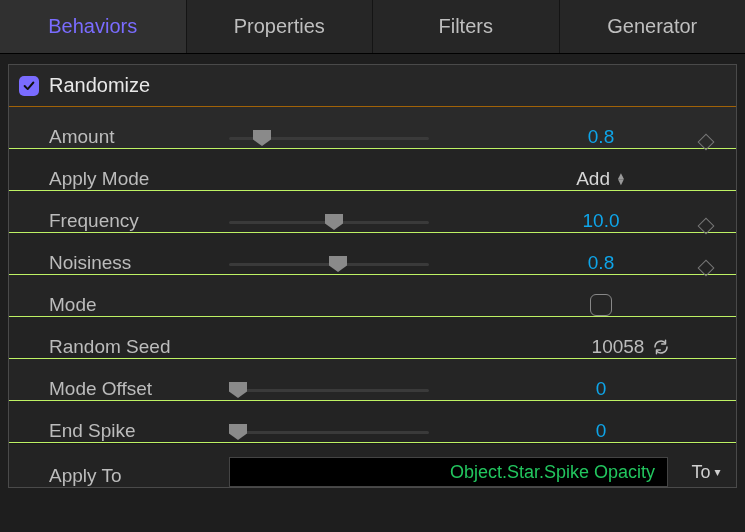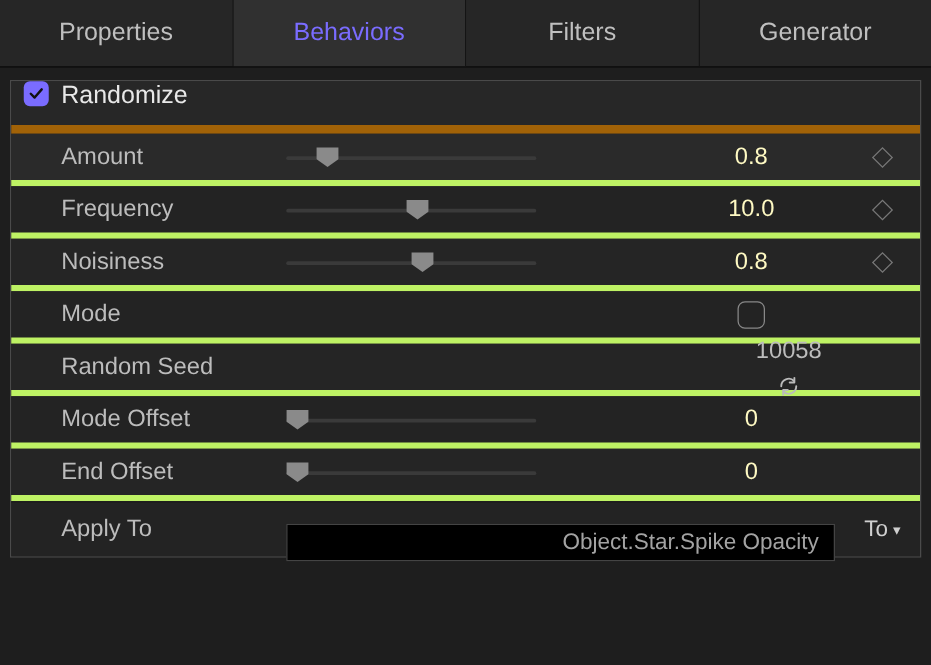--- a/index.html
+++ b/index.html
@@ -3,53 +3,53 @@
 <meta charset="utf-8">
 <style>
   * { box-sizing: border-box; margin: 0; padding: 0; }
   html, body { width: 745px; height: 532px; background: #1a1a1a; font-family: -apple-system, "Helvetica Neue", Arial, sans-serif; color: #ccc; overflow: hidden; }
   .panel { width: 745px; height: 532px; background: #1e1e1e; }
   .tabs { display: flex; height: 54px; background: #2b2b2b; border-bottom: 1px solid #000; }
   .tab { flex: 1; display: flex; align-items: center; justify-content: center; font-size: 20px; color: #bfbfbf; cursor: pointer; border-right: 1px solid #141414; background:#262626; }
   .tab:last-child{border-right:none;}
   .tab.active { color: #7a6cff; background:#303030; }
   .content { border: 1px solid #4a4a4a; margin: 10px 8px 8px 8px; background: #232323; }
-  .header-row { display: flex; align-items: flex-start; height: 42px; padding: 0 10px; border-bottom: 7px solid #a16207; background:#272727;}
+  .header-row { display: flex; align-items: center; height: 42px; padding: 0 10px; border-bottom: 1px solid #a16207; background:#272727;}
   .checkbox { width: 20px; height: 20px; border-radius: 5px; background: #7a6cff; display: flex; align-items: center; justify-content: center; margin-right: 10px; cursor:pointer;}
   .checkbox svg { width: 14px; height: 14px; }
   .header-title { font-size: 20px; color: #e8e8e8; }
-  .row { display: flex; align-items: center; height: 42px; border-bottom: 5px solid #bef264; padding-left: 40px; font-size: 19px; color:#bcbcbc;}
+  .row { display: flex; align-items: flex-end; height: 42px; border-bottom: 1px solid #bef264; padding-left: 40px; font-size: 19px; color:#bcbcbc;}
   .row:nth-child(even){background:#252525;}
   .row:nth-child(odd){background:#232323;}
   .label { width: 180px; }
   .control { flex: 1; display: flex; align-items: center; }
   .slider { position: relative; width: 200px; height: 20px; }
   .slider-track { position: absolute; top: 9px; left: 0; right: 0; height: 3px; background: #3a3a3a; border-radius: 2px; }
   .slider-thumb { position: absolute; top: 2px; width: 18px; height: 16px; background: #8a8a8a; clip-path: polygon(0 0, 100% 0, 100% 60%, 50% 100%, 0 60%); cursor:pointer;}
-  .value { width: 150px; text-align: center; font-size: 19px; color:#fef9c3;}
+  .value { width: 150px; text-align: center; font-size: 19px; color:#0ea5e9;}
   .kf { width: 60px; display: flex; justify-content: center; align-items:center;}
   .diamond { width: 12px; height: 12px; transform: rotate(45deg); border: 1.5px solid #777; cursor:pointer;}
   .select-val { display:flex; align-items:center; justify-content:center; gap:6px; width:150px; color:#d6d6d6;}
   .updown { display:flex; flex-direction:column; line-height:6px; font-size:10px; color:#999;}
   .link-box { width:22px; height:22px; border:1.5px solid #888; border-radius:6px; margin:0 auto; cursor:pointer;}
-  .seed-wrap{display:flex;align-items:center;justify-content:center;gap:8px;width:210px;flex-direction:column;}
+  .seed-wrap{display:flex;align-items:center;justify-content:center;gap:8px;width:210px;}
   .refresh{width:18px;height:18px;cursor:pointer;}
-  .applyto-row{display:flex;align-items:center;height:44px;padding-left:40px;border-top:1px solid #1a1a1a;background:#232323;}
-  .well{flex:1;height:30px;background:#000;border:1px solid #444;display:flex;align-items:center;justify-content:flex-end;padding:0 12px;margin-right:8px;color:#a3a3a3;font-size:18px;margin-top:20px;}
+  .applyto-row{display:flex;align-items:flex-end;height:44px;padding-left:40px;border-top:1px solid #1a1a1a;background:#232323;}
+  .well{flex:1;height:30px;background:#000;border:1px solid #444;display:flex;align-items:center;justify-content:flex-end;padding:0 12px;margin-right:8px;color:#22c55e;font-size:18px;margin-top:20px;}
   .to-btn{width:60px;height:30px;display:flex;align-items:center;justify-content:center;gap:4px;color:#cfcfcf;font-size:18px;cursor:pointer;}
   .chev{font-size:12px;}
 </style>
 </head>
 <body>
 
 <div class="panel">
 
   <div class="tabs">
+    <div class="tab active">Behaviors</div>
     <div class="tab">Properties</div>
-    <div class="tab active">Behaviors</div>
     <div class="tab">Filters</div>
     <div class="tab">Generator</div>
   </div>
 
   <div class="content">
 
     <div class="header-row">
       <div class="checkbox">
         <svg viewBox="0 0 16 16">
             <path d="M3 8 L6.5 11.5 L13 4" stroke="#111" stroke-width="2.2" fill="none" stroke-linecap="round" stroke-linejoin="round"></path>
@@ -65,20 +65,29 @@
           <div class="slider-track"></div>
           <div class="slider-thumb" style="left:12%;"></div>
         </div>
       </div>
       <div class="value">0.8</div>
       <div class="kf">
           <div class="diamond"></div>
         </div>
     </div>
 
+    <div class="row">
+      <div class="label">Apply Mode</div>
+      <div class="control"></div>
+      <div class="select-val">
+        <span>Add</span>
+        <span class="updown">▲<br>▼</span>
+      </div>
+      <div class="kf"></div>
+    </div>
 
     <div class="row">
       <div class="label">Frequency</div>
       <div class="control">
         <div class="slider">
           <div class="slider-track"></div>
           <div class="slider-thumb" style="left:48%;"></div>
         </div>
       </div>
       <div class="value">10.0</div>
@@ -128,21 +137,21 @@
         <div class="slider">
           <div class="slider-track"></div>
           <div class="slider-thumb" style="left:0%;"></div>
         </div>
       </div>
       <div class="value">0</div>
       <div class="kf"></div>
     </div>
 
     <div class="row">
-      <div class="label">End Offset</div>
+      <div class="label">End Spike</div>
       <div class="control">
         <div class="slider">
           <div class="slider-track"></div>
           <div class="slider-thumb" style="left:0%;"></div>
         </div>
       </div>
       <div class="value">0</div>
       <div class="kf"></div>
     </div>
 

